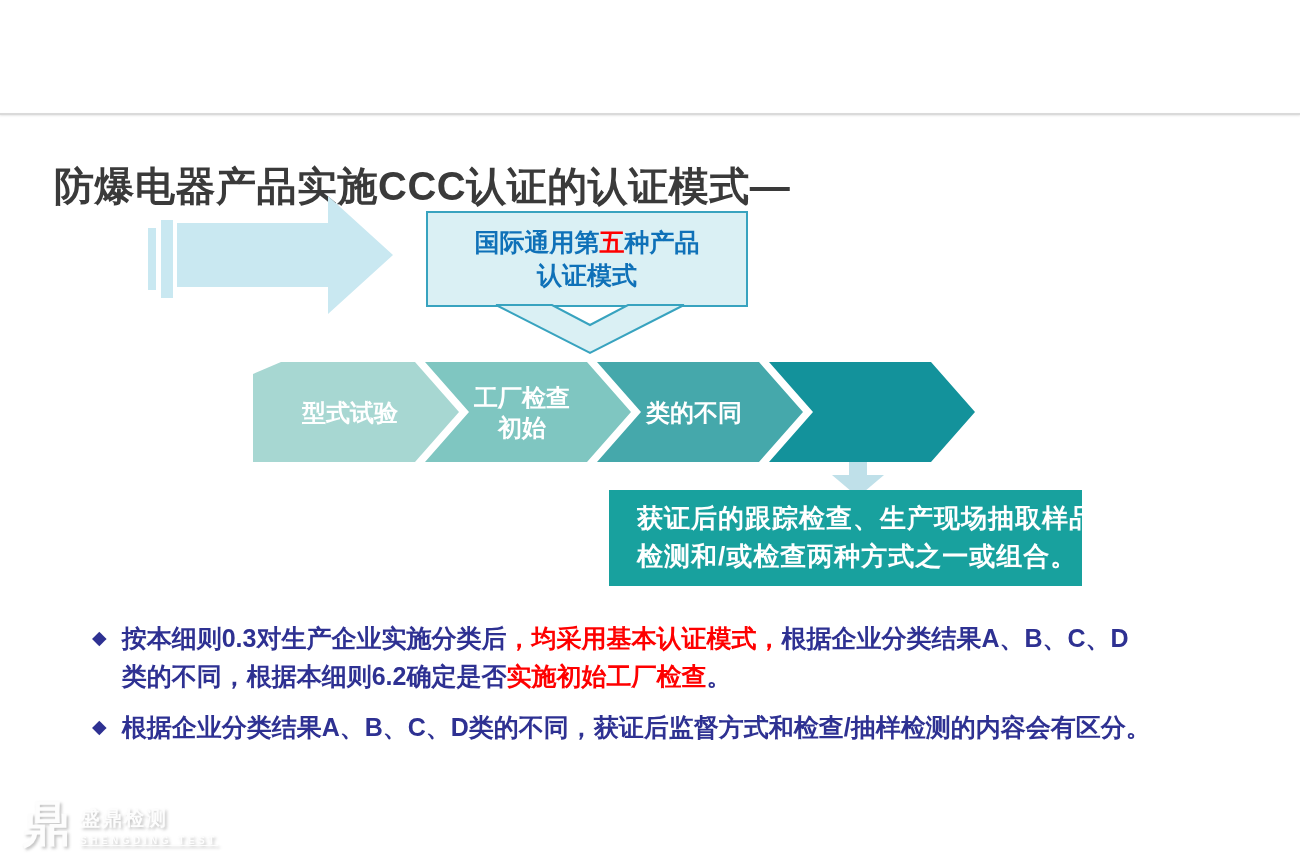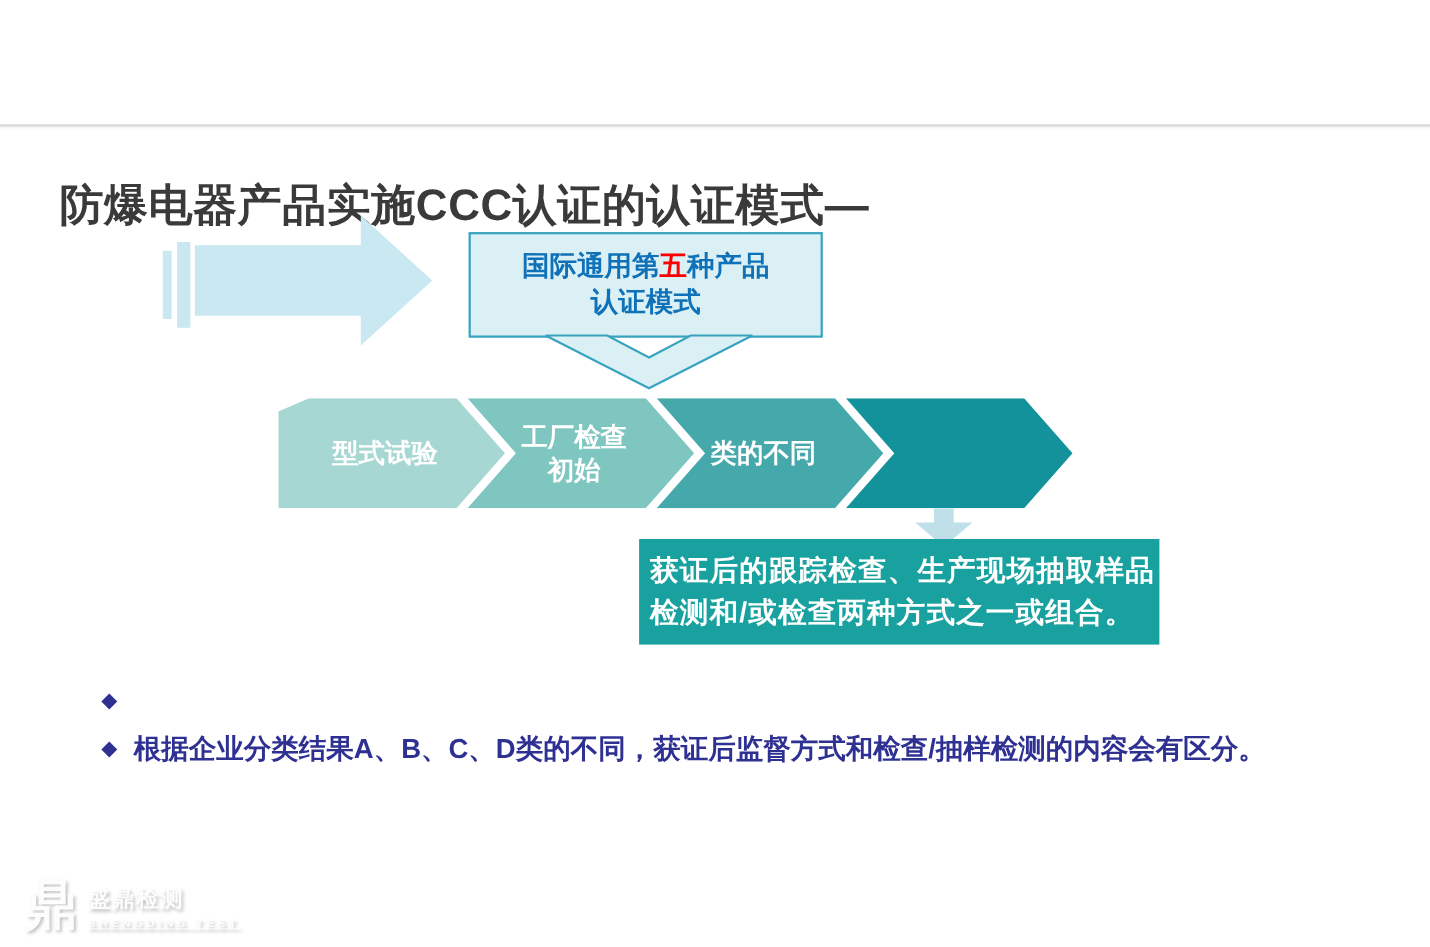--- a/index.html
+++ b/index.html
@@ -22,23 +22,23 @@
     background:var(--callout_fill);border:2px solid var(--callout_border);
     display:flex;flex-direction:column;justify-content:center;align-items:center;
     font-size:25px;font-weight:bold;color:var(--blue);line-height:33px;text-align:left;
   }
   .callout .red, .bullet-text .red{color:var(--red);}
   .step-label{
     position:absolute;width:190px;text-align:center;color:#ffffff;
     font-size:24px;font-weight:bold;line-height:30px;white-space:nowrap;
   }
   .detail-box{
-    position:absolute;left:581px;top:490px;width:473px;height:96px;box-sizing:border-box;
+    position:absolute;left:609px;top:490px;width:473px;height:96px;box-sizing:border-box;
     background:var(--detail_fill);color:#ffffff;font-weight:bold;
-    font-size:26px;line-height:38px;letter-spacing:1px;padding:9px 4px 0 10px;white-space:nowrap;
+    font-size:26px;line-height:38px;letter-spacing:1px;padding:9px 4px 0 28px;white-space:nowrap;
   }
   .bullets{position:absolute;left:92px;top:619px;width:1110px;}
   .bullet{display:flex;align-items:flex-start;margin-bottom:13px;}
   .bullet-diamond{font-size:19px;color:var(--bullet_blue);margin:7px 15px 0 0;flex:0 0 auto;}
   .bullet-text{font-size:25px;font-weight:bold;color:var(--bullet_blue);line-height:38px;}
   .bullet-text .line{white-space:nowrap;}
   .logo{position:absolute;left:22px;top:796px;display:flex;align-items:center;
     color:#fdfdfd;text-shadow:2px 2px 3px rgba(110,110,110,.40);}
   .logo-glyph{font-size:48px;font-weight:bold;line-height:56px;margin-right:10px;}
   .logo-name{font-size:20px;font-weight:bold;letter-spacing:2px;line-height:30px;}
@@ -86,20 +86,22 @@
 
   <div class="detail-box">
     <div>获证后的跟踪检查、生产现场抽取样品</div>
     <div>检测和/或检查两种方式之一或组合。</div>
   </div>
 
   <div class="bullets">
     <div class="bullet">
       <span class="bullet-diamond">◆</span>
       <div class="bullet-text">
+          <div class="line"><span>按本细则0.3对生产企业实施分类后</span><span class="red">，均采用基本认证模式，</span><span>根据企业分类结果A、B、C、D</span></div>
+          <div class="line"><span>类的不同，根据本细则6.2确定是否</span><span class="red">实施初始工厂检查</span><span>。</span></div>
         </div>
     </div>
     <div class="bullet">
       <span class="bullet-diamond">◆</span>
       <div class="bullet-text">
           <div class="line"><span>根据企业分类结果A、B、C、D类的不同，获证后监督方式和检查/抽样检测的内容会有区分。</span></div>
         </div>
     </div>
   </div>
 

